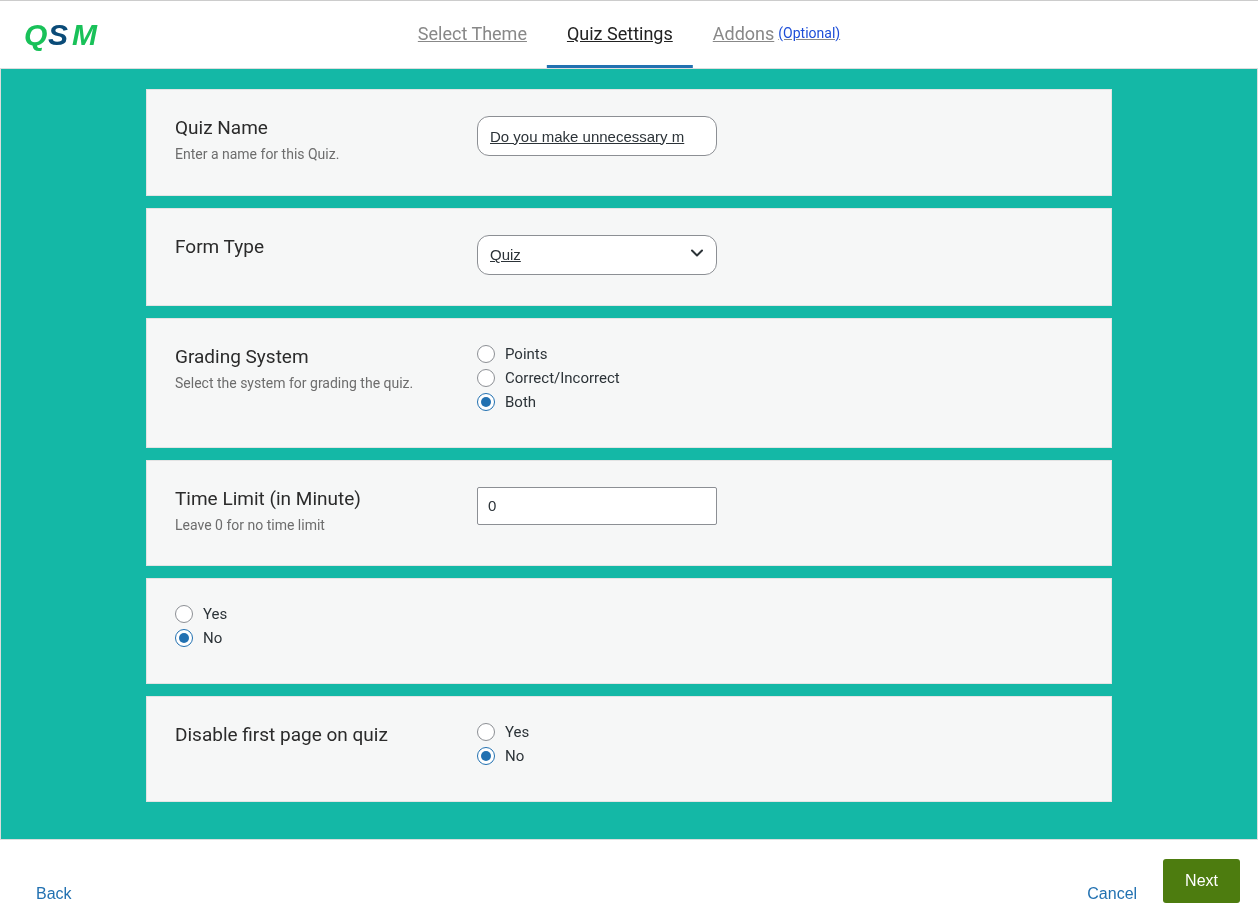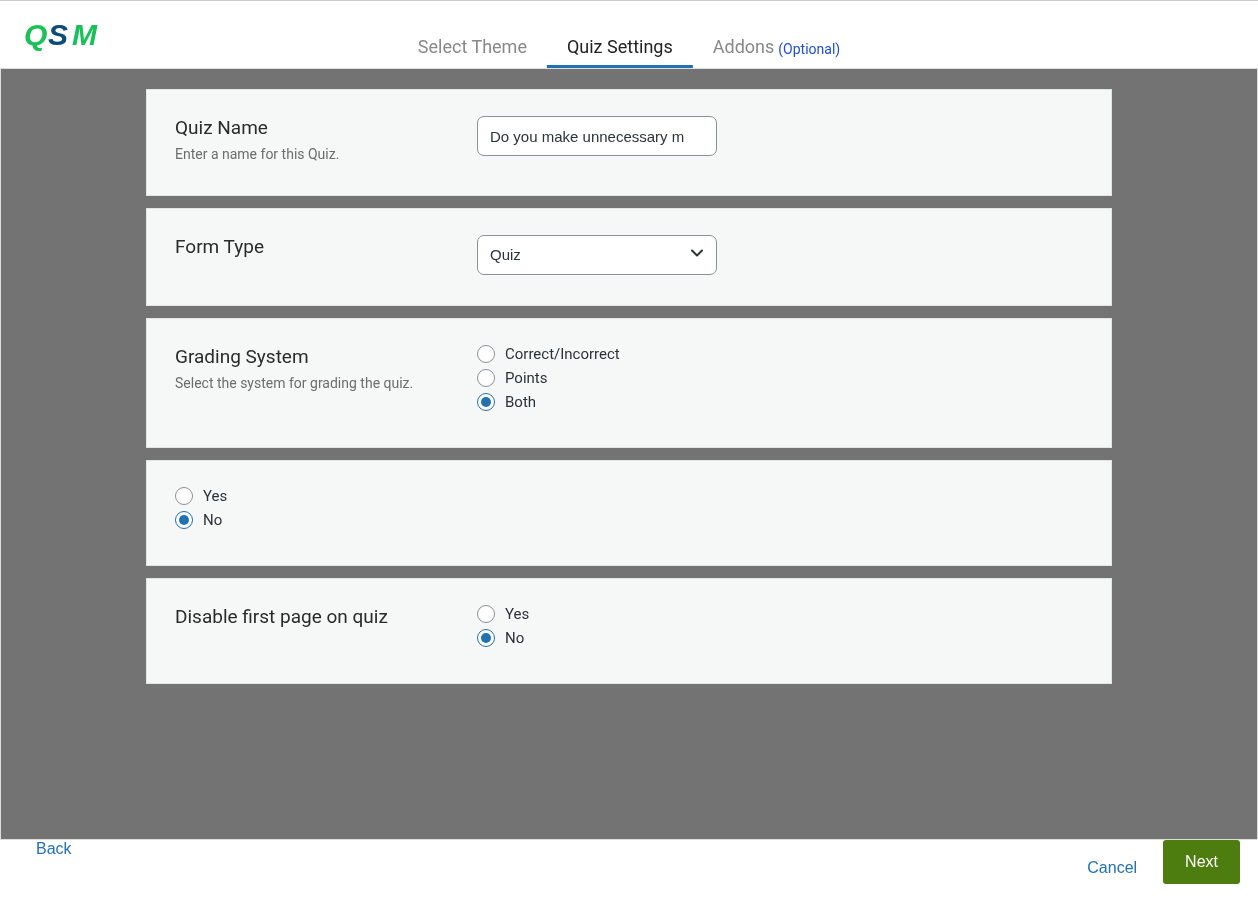--- a/index.html
+++ b/index.html
@@ -31,40 +31,41 @@
   .tabs {
     position: absolute;
     left: 50%;
     transform: translateX(-50%);
     display: flex;
     height: 100%;
     align-items: stretch;
   }
   .tab {
     display: flex;
-    align-items: flex-end;
-    padding: 8px 20px;
+    align-items: center;
+    padding: 16px 20px;
     font-size: 18px;
     color: #888;
     cursor: pointer;
     border-bottom: 3px solid transparent;
     white-space: nowrap;
+    text-decoration: underline;
   }
   .tab.active {
     color: #222;
     border-bottom-color: #2271b1;
   }
   .tab .optional {
     font-size: 14px;
     color: #1d4ed8;
     margin-left: 4px;
   }
   
   .body-area {
-    background: #737373;
+    background: #14b8a6;
     min-height: 770px;
     padding: 20px 0 0 0;
     border-left:1px solid #ddd;
     border-right:1px solid #ddd;
   }
   .cards {
     width: 966px;
     margin: 0 auto;
   }
   .card {
@@ -89,25 +90,26 @@
     line-height: 1.4;
     max-width: 270px;
   }
   .card-right {
     flex: 1;
   }
   
   .text-input, .select {
     height: 40px;
     border: 1px solid #8c8f94;
-    border-radius: 7px;
+    border-radius: 12px;
     background: #fff;
     font-size: 15px;
     padding: 0 12px;
     color: #2c3338;
+    text-decoration: underline;
   }
   .text-input { width: 240px; }
   .num-input { width: 240px; height:38px; border:1px solid #8c8f94; border-radius:2px; background:#fff; font-size:15px; padding:0 10px; color:#2c3338;}
   .select-wrap {
     position: relative;
     width: 240px;
   }
   .select {
     width: 100%;
     appearance: none;
@@ -149,21 +151,21 @@
     left:3px; top:3px;
     width:10px; height:10px;
     border-radius:50%;
     background:#2271b1;
   }
   
   .footer {
     height: 64px;
     border-top: 1px solid #ddd;
     display: flex;
-    align-items: flex-start;
+    align-items: flex-end;
     padding: 0 18px 0 36px;
     background: #fff;
   }
   .footer .spacer { flex: 1; }
   .link-btn {
     color: #2271b1;
     font-size: 16px;
     cursor: pointer;
     background: none;
     border: none;
@@ -239,33 +241,42 @@
       </div>
 
       <div class="card">
         <div class="card-left">
           <div class="card-title">Grading System</div>
           <div class="card-desc">Select the system for grading the quiz.</div>
         </div>
         <div class="card-right">
           <label class="radio-row">
             <input type="radio" name="grading" style="">
+            <span>Points</span>
+          </label>
+          <label class="radio-row">
+            <input type="radio" name="grading" style="">
             <span>Correct/Incorrect</span>
-          </label>
-          <label class="radio-row">
-            <input type="radio" name="grading" style="">
-            <span>Points</span>
           </label>
           <label class="radio-row">
             <input type="radio" name="grading" checked="" style="">
             <span>Both</span>
           </label>
         </div>
       </div>
 
+      <div class="card">
+        <div class="card-left">
+          <div class="card-title">Time Limit (in Minute)</div>
+          <div class="card-desc">Leave 0 for no time limit</div>
+        </div>
+        <div class="card-right">
+          <input type="text" class="num-input" value="0" style="">
+        </div>
+      </div>
 
       <div class="card">
         <div class="card-right">
           <label class="radio-row">
             <input type="radio" name="reqlogin" style="">
             <span>Yes</span>
           </label>
           <label class="radio-row">
             <input type="radio" name="reqlogin" checked="" style="">
             <span>No</span>

